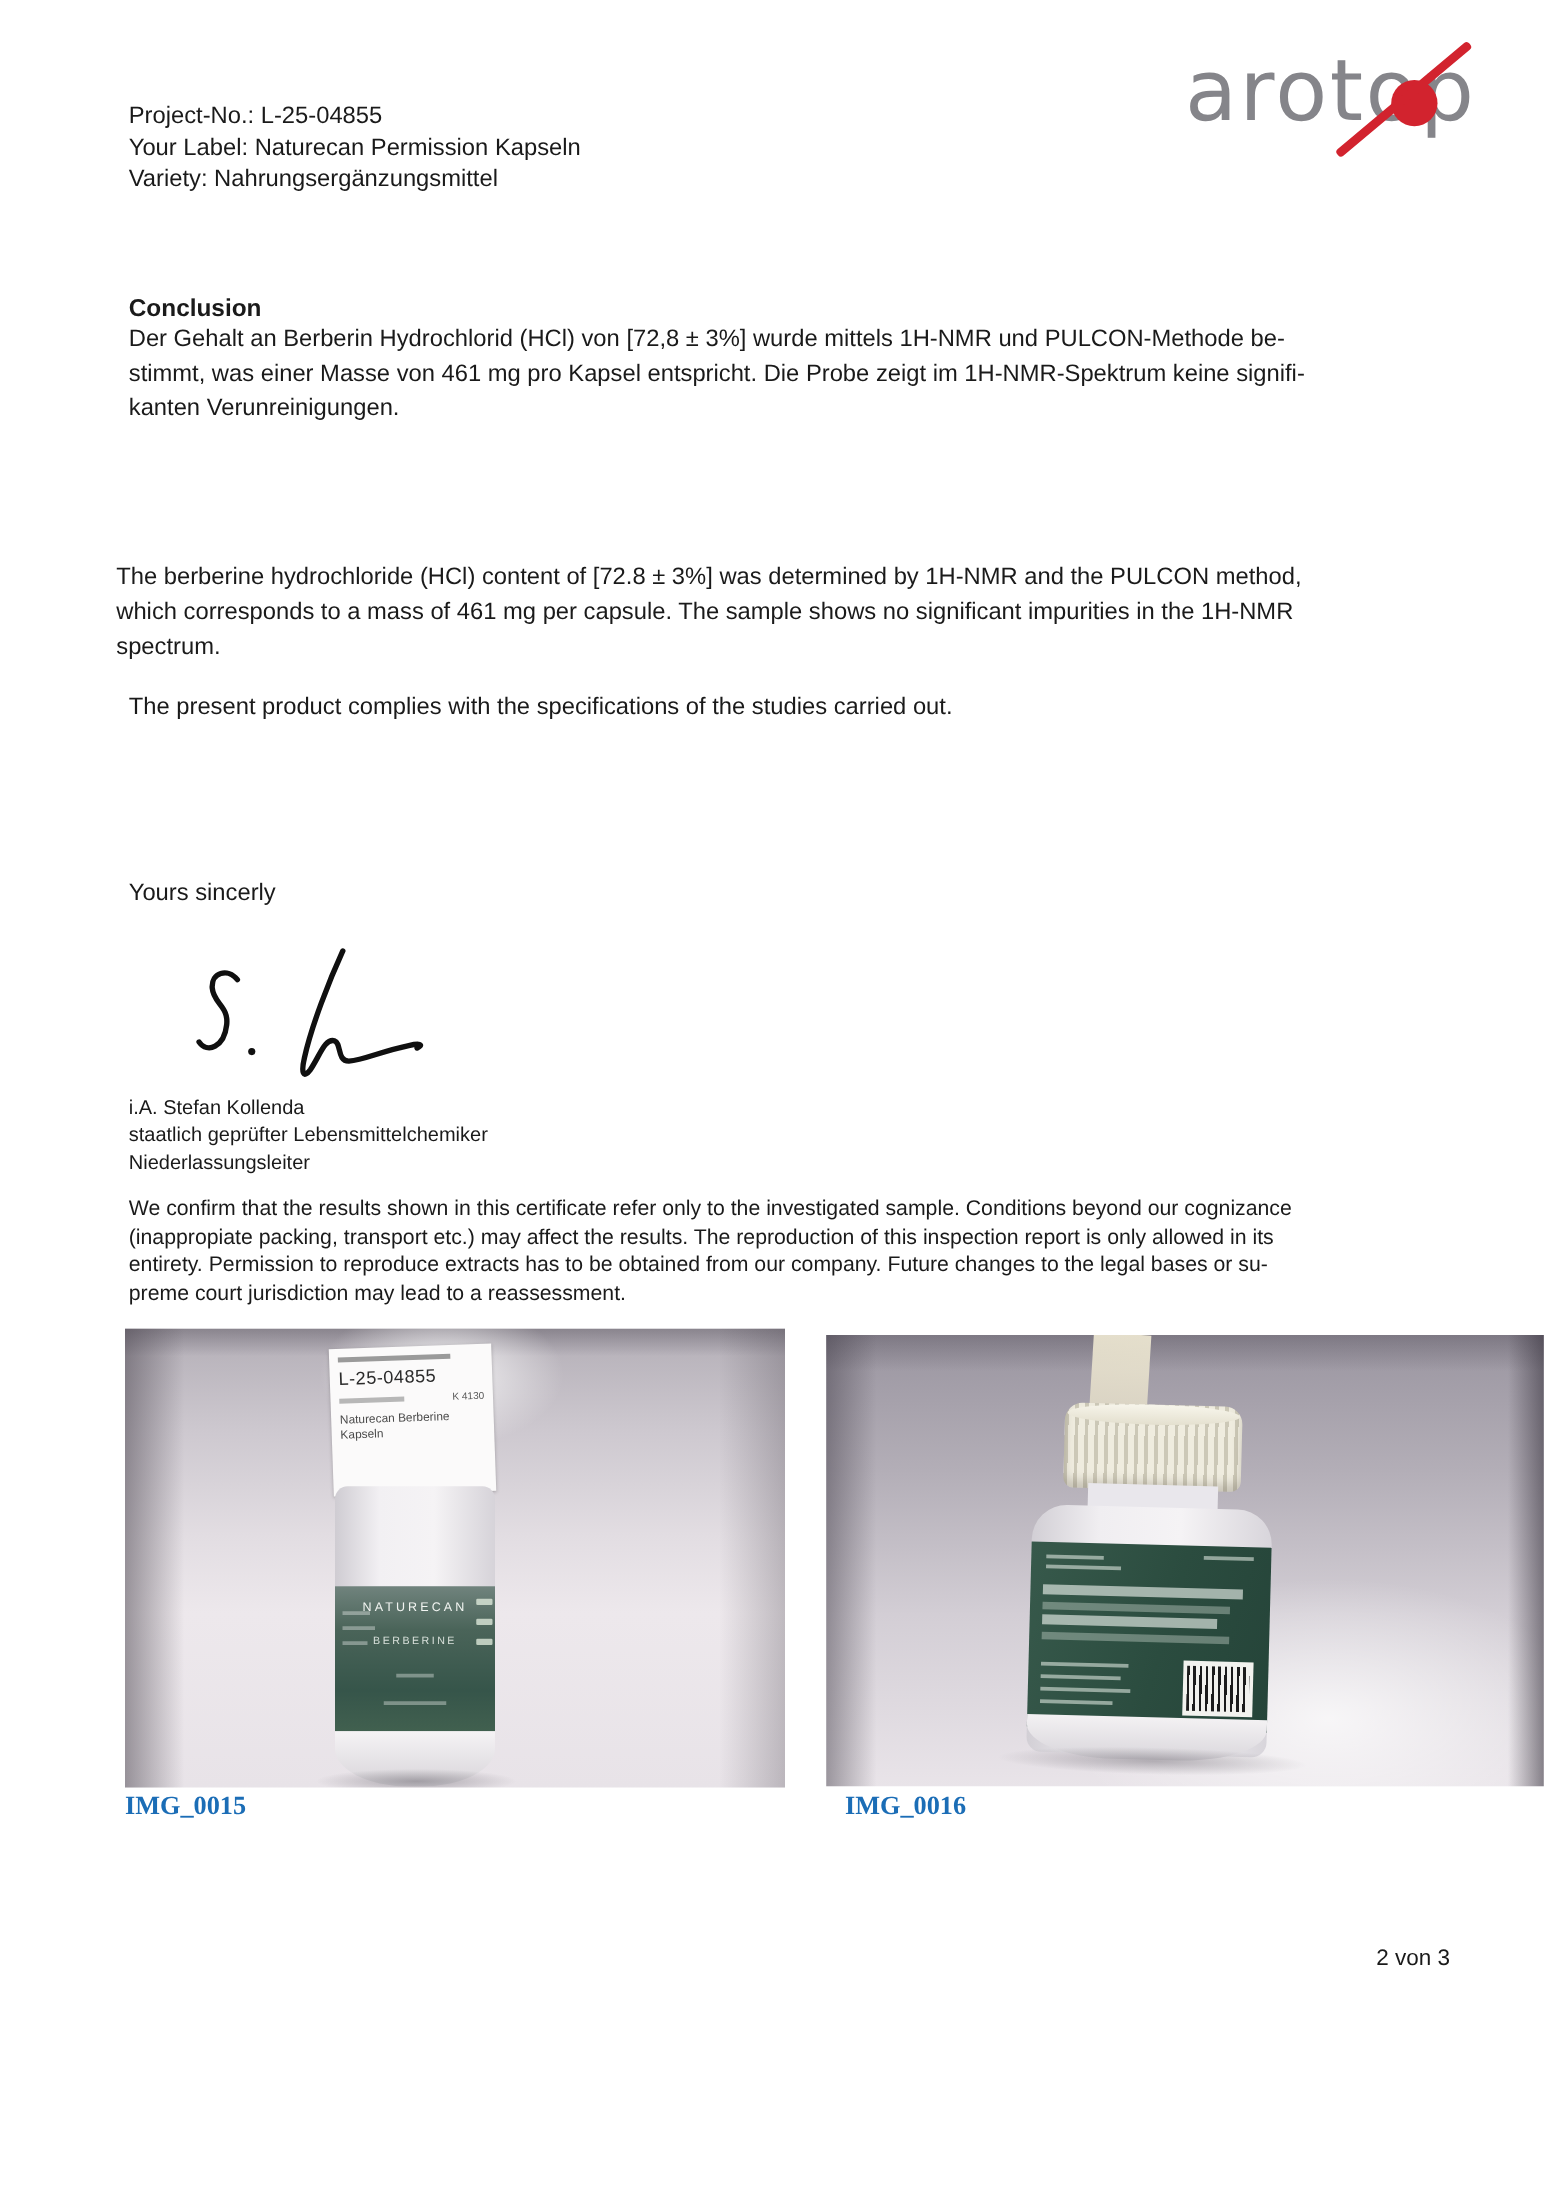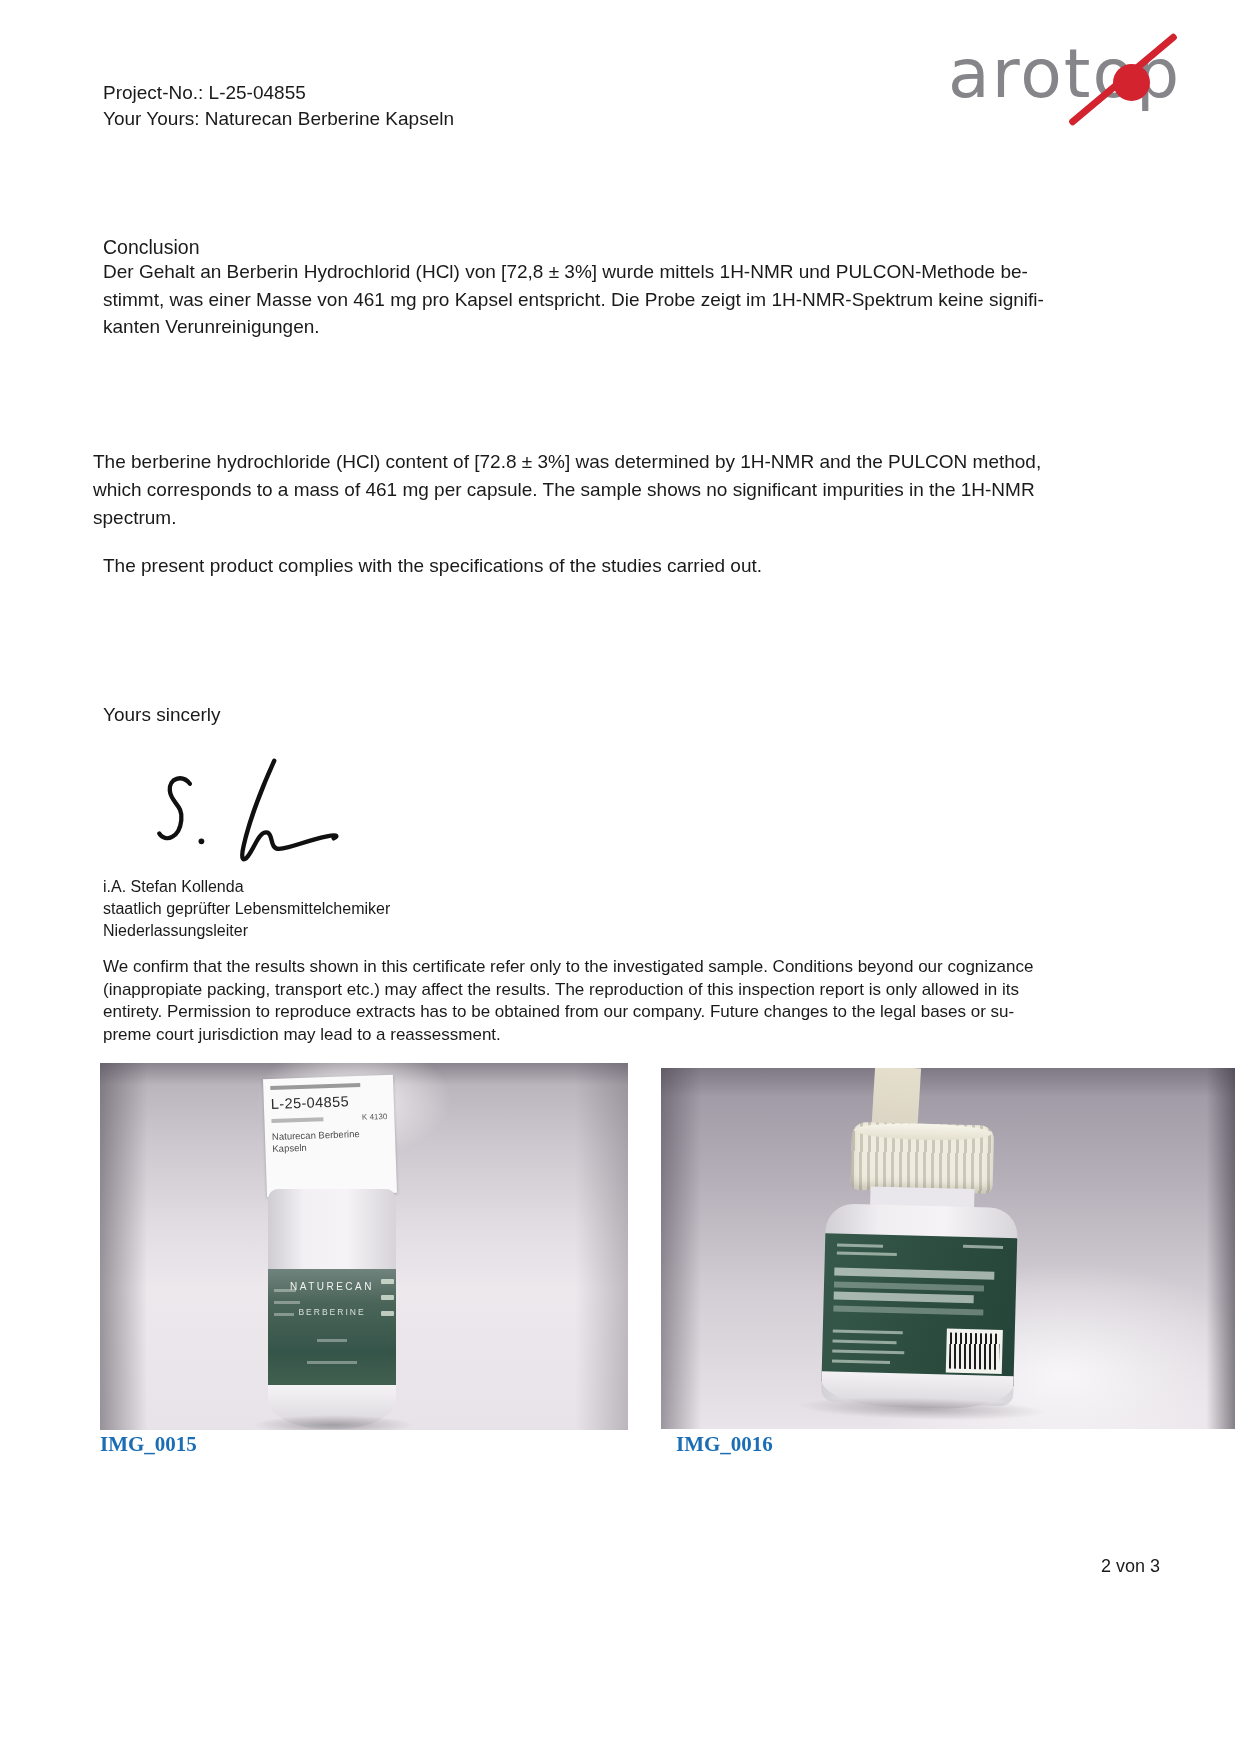--- a/index.html
+++ b/index.html
@@ -17,21 +17,21 @@
   
   #logo{left:948px;top:40px;width:270px;height:92px;}
   #logo .word{font-family:"DejaVu Sans",sans-serif;font-size:68px;line-height:68px;
     color:#85858a;letter-spacing:2px;font-weight:500;}
   #logo .reddot{position:absolute;left:165px;top:24px;width:37px;height:37px;
     border-radius:50%;background:#d2232e;}
   #logo .redslash{position:absolute;left:106px;top:36px;width:138px;height:7px;
     background:#d2232e;transform:rotate(-40deg);border-radius:3px;}
 
   
-  #conclusion-heading{left:103px;top:236px;font-size:19.5px;font-weight:normal;}
+  #conclusion-heading{left:103px;top:236px;font-size:19.5px;font-weight:bold;}
   #de-para1{left:103px;top:258px;width:985px;font-size:19px;line-height:27.5px;}
   #de-para2{left:103px;top:362px;width:985px;font-size:19px;line-height:27.5px;}
   #en-para1{left:93px;top:448px;width:985px;font-size:19px;line-height:28px;}
   #en-para2{left:103px;top:552px;width:985px;font-size:19px;line-height:28px;}
 
   
   #closing{left:103px;top:704px;font-size:19px;}
   #signature-svg{left:128px;top:755px;}
   #name-block{left:103px;top:876px;font-size:16px;line-height:22px;}
 
@@ -116,21 +116,22 @@
   #caption2{left:676px;top:1432px;}
   #footer{left:0;top:1556px;width:1160px;text-align:right;font-size:18px;}
 </style>
 </head>
 <body>
 
 <div id="page">
 
   <div class="abs" id="header">
     <div>Project-No.: L-25-04855</div>
-    <div>Your Yours: Naturecan Berberine Kapseln</div>
+    <div>Your Label: Naturecan Permission Kapseln</div>
+    <div>Variety: Nahrungsergänzungsmittel</div>
   </div>
 
   <div class="abs" id="logo">
     <span class="word"><span>arot</span><span>o</span><span>p</span></span>
     <div class="reddot"></div>
     <div class="redslash"></div>
   </div>
 
   <div class="abs" id="conclusion-heading">Conclusion</div>
   <div class="abs preline" id="de-para1">Der Gehalt an Berberin Hydrochlorid (HCl) von [72,8 ± 3%] wurde mittels 1H-NMR und PULCON-Methode be-

